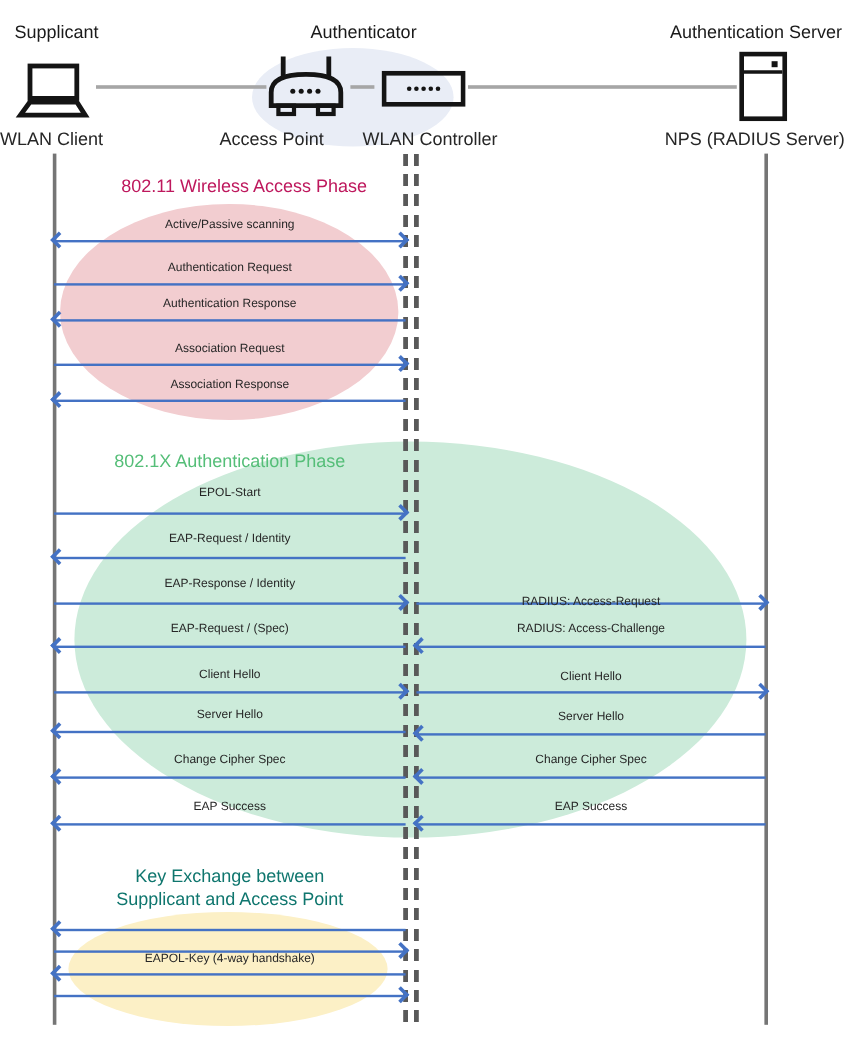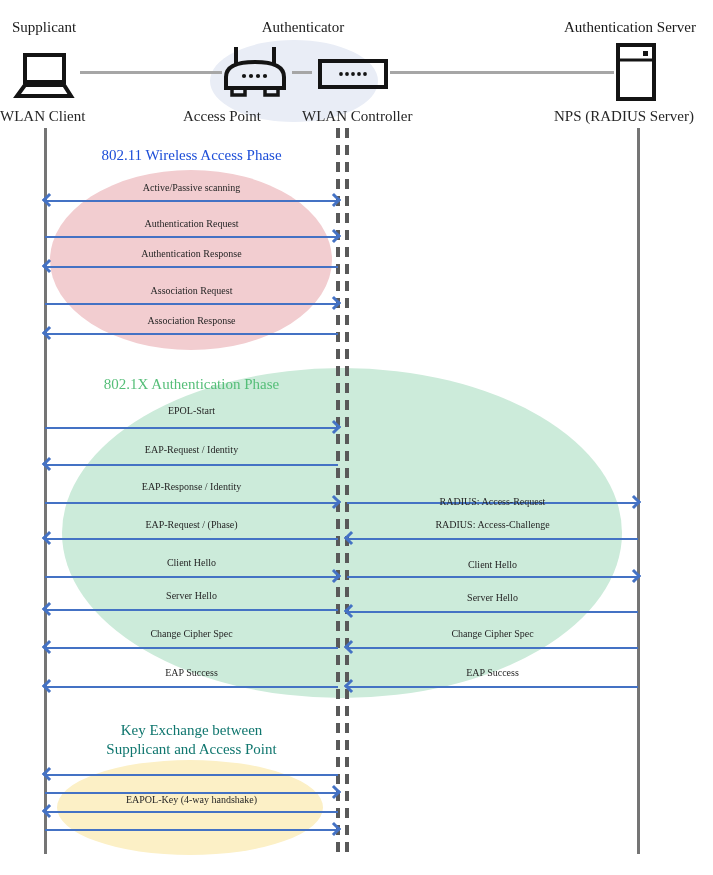--- a/index.html
+++ b/index.html
@@ -1,17 +1,17 @@
 <!DOCTYPE html>
 <html><head>
 <meta charset="utf-8">
 <style>
   html,body{margin:0;padding:0;background:#ffffff;}
   .canvas{position:relative;width:713px;height:875px;background:#ffffff;overflow:hidden;
-          font-family:Liberation Serif, serif;}
+          font-family:Liberation Sans, sans-serif;}
 
   
   .ellipse{position:absolute;border-radius:50%;z-index:1;}
   .e-auth{left:210px;top:40px;width:168px;height:82px;background:#E9EDF6;}
   .e-red{left:50px;top:170px;width:282px;height:180px;background:#F2CDD0;}
   .e-green{left:62px;top:368px;width:560px;height:330px;background:#CCEBDA;}
   .e-yellow{left:57px;top:760px;width:266px;height:95px;background:#FCF0C6;}
 
   
   .role-title{position:absolute;font-size:15px;color:#1a1a1a;z-index:4;}
@@ -22,21 +22,21 @@
   
   .lifeline{position:absolute;top:128px;height:726px;z-index:2;}
   .ll-solid{width:3px;background:#757575;}
   .ll-dash{width:4px;background:repeating-linear-gradient(to bottom,#595959 0 10px,transparent 10px 17px);}
 
   
   .lc{left:45px;width:293px;}
   .rc{left:347px;width:291px;}
   .lbl{position:absolute;text-align:center;font-size:10px;color:#262626;z-index:4;white-space:nowrap;}
   .phase{position:absolute;text-align:center;font-size:15px;z-index:4;white-space:nowrap;}
-  .p1{color:#1d4ed8;}
+  .p1{color:#be185d;margin-left:12px;}
   .p2{color:#55BE78;}
   .p3{color:#0f766e;}
 
   
   .arr{position:absolute;height:2px;background:#4472C4;z-index:3;}
   .arr.l::before{content:"";position:absolute;left:-1px;top:-5px;width:10px;height:10px;
     border-top:3px solid #4472C4;border-left:3px solid #4472C4;transform:rotate(-45deg);box-sizing:border-box;}
   .arr.r::after{content:"";position:absolute;right:-1px;top:-5px;width:10px;height:10px;
     border-top:3px solid #4472C4;border-right:3px solid #4472C4;transform:rotate(45deg);box-sizing:border-box;}
 </style>
@@ -130,21 +130,21 @@
 
   <div class="lbl lc" style="top:405px;">EPOL-Start</div>
   <div class="arr lc r" style="top:427px;"></div>
 
   <div class="lbl lc" style="top:444px;">EAP-Request / Identity</div>
   <div class="arr lc l" style="top:464px;"></div>
 
   <div class="lbl lc" style="top:481px;">EAP-Response / Identity</div>
   <div class="arr lc r" style="top:502px;"></div>
 
-  <div class="lbl lc" style="top:519px;">EAP-Request / (Phase)</div>
+  <div class="lbl lc" style="top:519px;">EAP-Request / (Spec)</div>
   <div class="arr lc l" style="top:538px;"></div>
 
   <div class="lbl lc" style="top:557px;">Client Hello</div>
   <div class="arr lc r" style="top:576px;"></div>
 
   <div class="lbl lc" style="top:590px;">Server Hello</div>
   <div class="arr lc l" style="top:609px;"></div>
 
   <div class="lbl lc" style="top:628px;">Change Cipher Spec</div>
   <div class="arr lc l" style="top:647px;"></div>

